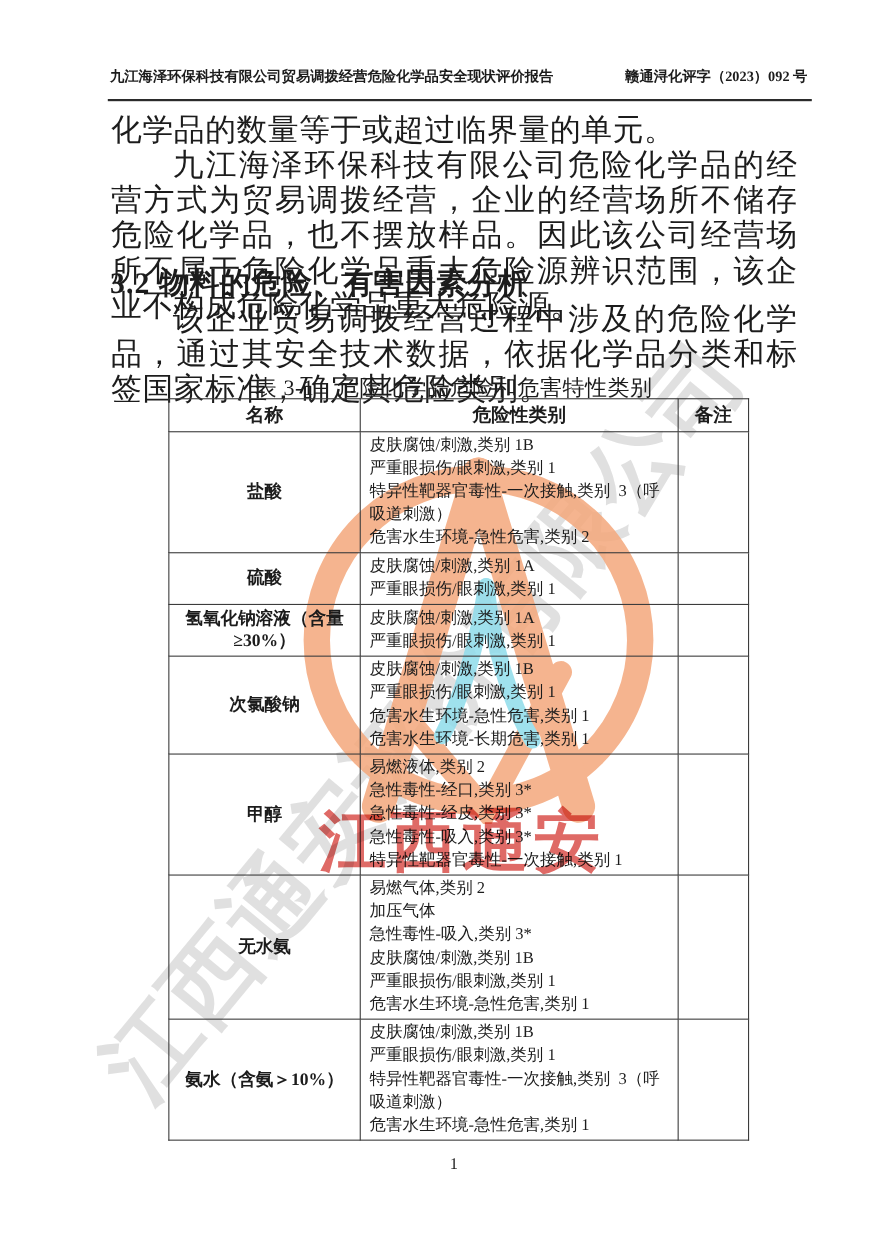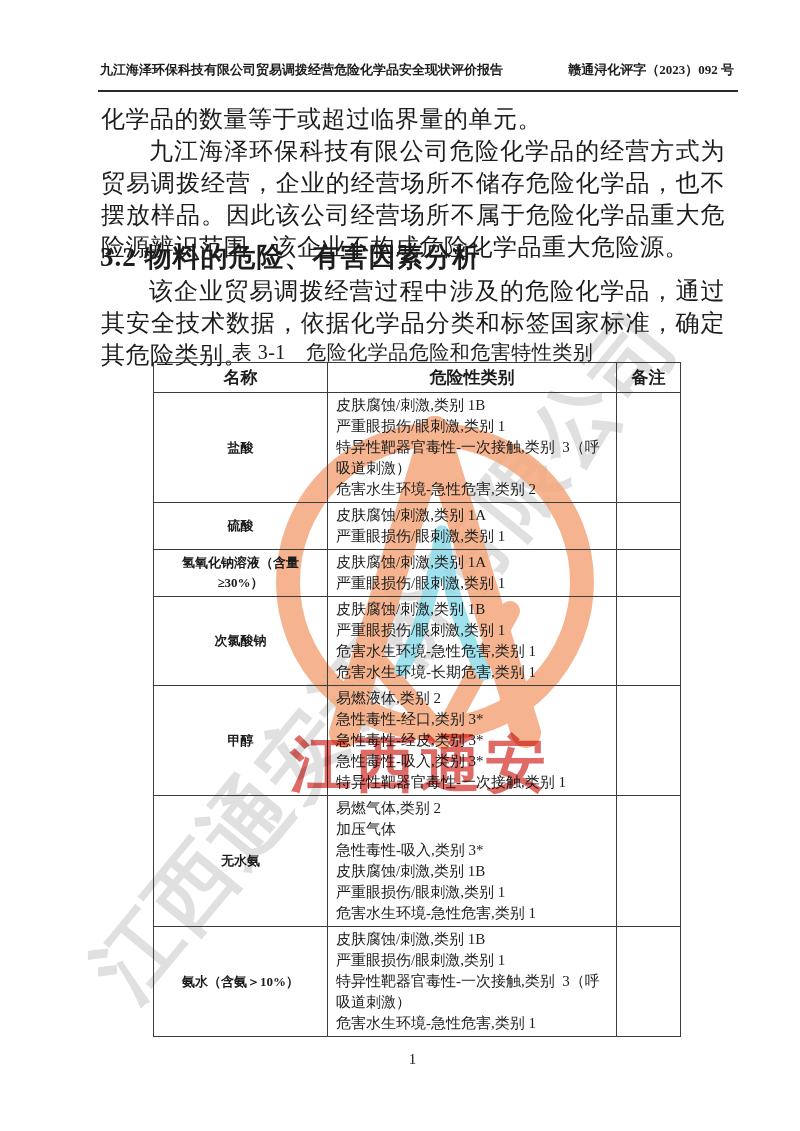--- a/index.html
+++ b/index.html
@@ -20,33 +20,33 @@
     position:absolute; left:290px; top:724px; z-index:5;
     font-size:61px; font-weight:bold; letter-spacing:4px;
     opacity:0.78; mix-blend-mode:multiply; white-space:nowrap;
   }
   
   .z{ position:absolute; z-index:2; }
   .hdr{ top:61px; left:100px; width:640px; display:flex; justify-content:space-between;
         font-size:13px; font-weight:bold; }
   .hdr .right{ padding-right:6px;padding-left:20px; }
   .hdr-rule{ top:90px; left:98px; width:640px; border-top:2px solid #2b2b2b; height:0; }
-  .para{ left:101px; width:624px; font-size:24px; line-height:32px; text-align:justify; letter-spacing:0.5px;}
+  .para{ left:101px; width:624px; font-size:28px; line-height:32px; text-align:justify; letter-spacing:0.5px;}
   .p1{ top:103px; }
   .p2{ top:135px; text-indent:2em; }
   .h2{ top:239px; left:100px; font-size:27px; font-weight:bold; letter-spacing:1px; }
   .p3{ top:275px; text-indent:2em; }
   .caption{ top:339px; left:100px; width:625px; text-align:center; font-size:20px; font-weight:normal; letter-spacing:0.5px;}
   table.tbl{ position:absolute; z-index:2; top:362px; left:153px; width:527px;
              border-collapse:collapse; table-layout:fixed; background:transparent;border-radius:16px;}
   .tbl col.c1{width:174px;} .tbl col.c2{width:289px;} .tbl col.c3{width:64px;}
   .tbl th, .tbl td{ border:1px solid #3c3c3c; background:transparent; }
   .tbl th{ font-size:17px; font-weight:bold; padding:3px 2px; }
   td.name{ text-align:center; vertical-align:middle; font-weight:bold;
-           font-size:13px; line-height:20px; padding:2px 6px; }
+           font-size:16px; line-height:20px; padding:2px 6px; }
   td.hzc{ vertical-align:middle; padding:2px 8px; }
   .hz{ font-size:15px; line-height:21px; white-space:pre-wrap; }
   td.rmk{ }
   .pagenum{ top:1051px; left:100px; width:625px; text-align:center; font-size:15px; }
 </style>
 </head>
 <body>
 
 <div class="page">
 

